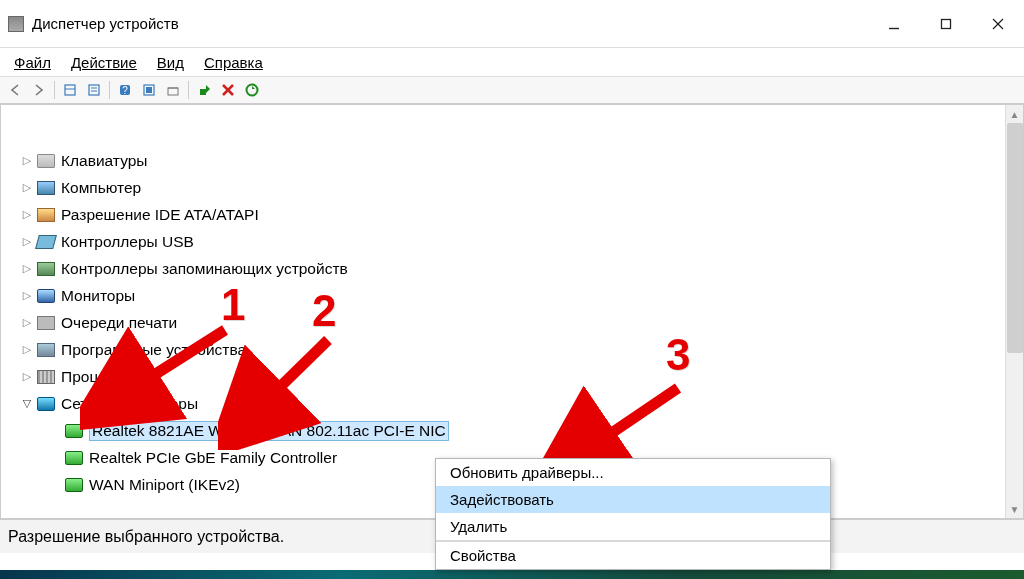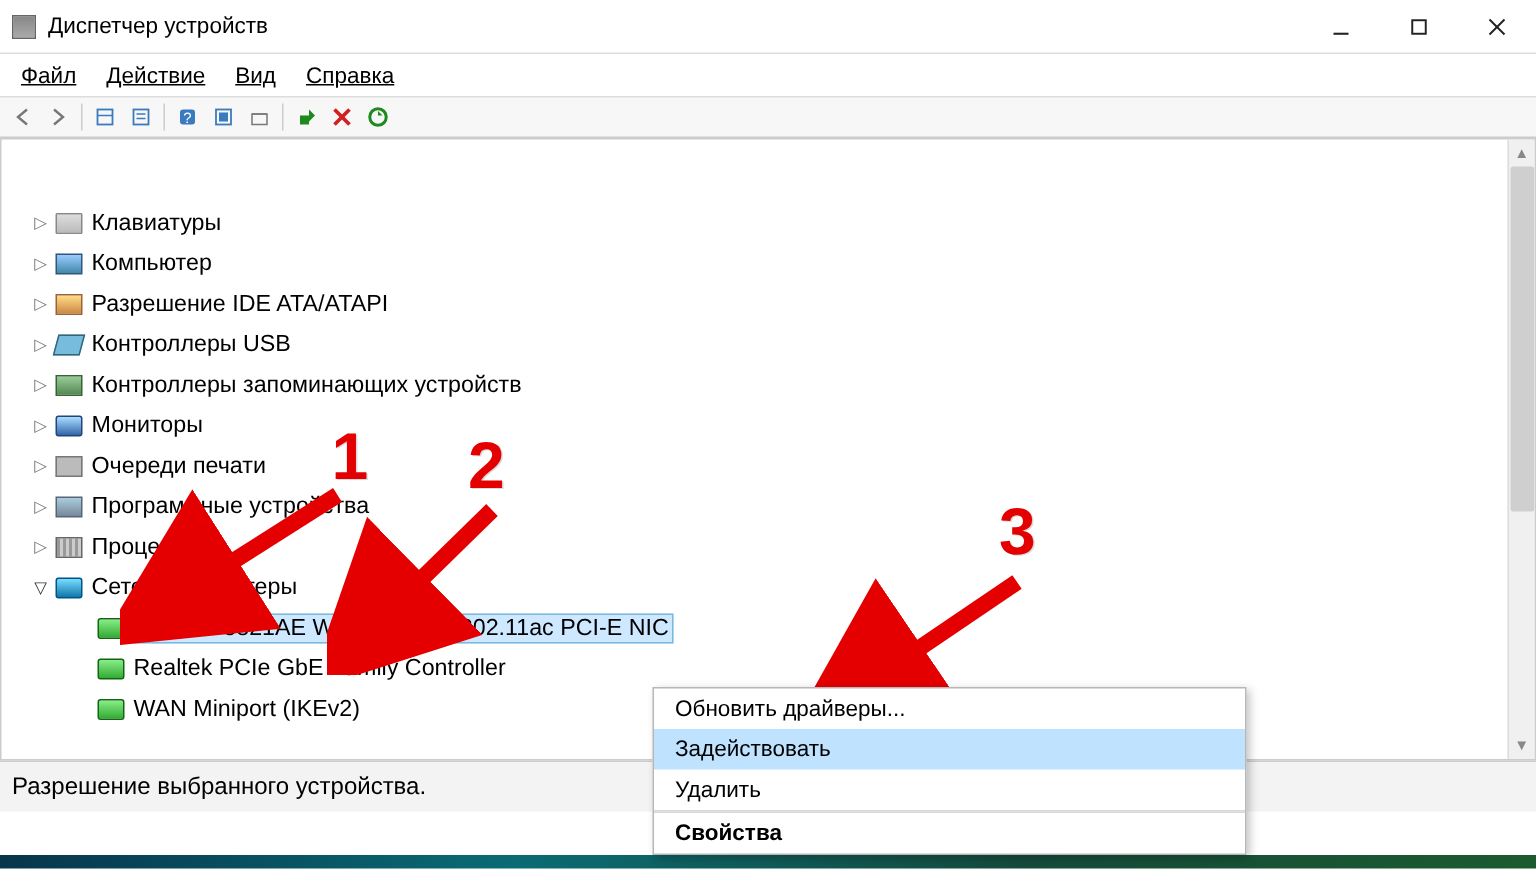--- a/index.html
+++ b/index.html
@@ -1,19 +1,19 @@
 <!DOCTYPE html>
 <html><head>
 <meta charset="utf-8">
 <style>
   * { box-sizing: border-box; }
   html, body { margin:0; padding:0; width:1024px; height:579px; font-family:"Segoe UI", Tahoma, sans-serif; font-size:15px; overflow:hidden; background:#fff; }
 
   
-  .titlebar { height:36px; display:flex; align-items:center; border-bottom:1px solid #ddd; }
+  .titlebar { height:48px; display:flex; align-items:center; border-bottom:1px solid #ddd; }
   .titlebar .app-icon { width:16px; height:16px; margin:0 8px; background:linear-gradient(#888,#aaa); border:1px solid #666; }
   .titlebar .title { flex:1; font-size:15px; color:#000; }
   .win-btns { display:flex; height:100%; }
   .win-btn { width:52px; display:flex; align-items:center; justify-content:center; font-size:14px; color:#222; }
   .win-btn svg { display:block; }
 
   
   .menubar { height:28px; display:flex; align-items:center; padding:0 6px; gap:4px; font-size:15px; }
   .menubar .menu-item { padding:2px 8px;text-decoration:underline; }
 
@@ -51,21 +51,21 @@
   .scroll-thumb { position:absolute; top:18px; width:16px; left:1px; height:230px; background:#cfcfcf; border-radius:2px; }
 
   
   .statusbar { height:34px; border-top:1px solid #ccc; background:#f3f3f3; display:flex; align-items:center; padding:0 8px; font-size:16px; }
 
   
   .context-menu { position:absolute; left:435px; top:458px; width:396px; background:#fff; border:1px solid #b7b7b7; box-shadow:2px 2px 6px rgba(0,0,0,.25); font-size:15px; z-index:100; }
   .cm-item { padding:5px 14px; border-bottom:0; }
   .cm-item.highlight { background:#bfe3ff; }
   .cm-sep { height:1px; background:#d8d8d8; margin:0 0; }
-  .cm-item.bold { font-weight:700; }
+  .cm-item.bold { font-weight:400; }
 
   
   .anno-num { position:absolute; font-family:Arial, sans-serif; font-size:44px; font-weight:900; color:#e40000; z-index:50; pointer-events:none; text-shadow:1px 1px 0 rgba(0,0,0,.15); }
   svg.arrow { position:absolute; z-index:49; pointer-events:none; }
 
   
   .desk-strip { position:absolute; left:0; right:0; bottom:0; height:9px; background:linear-gradient(90deg,#07354c,#0a6b74,#154b3c,#1b5b2e); }
 </style>
 </head>
 <body>

